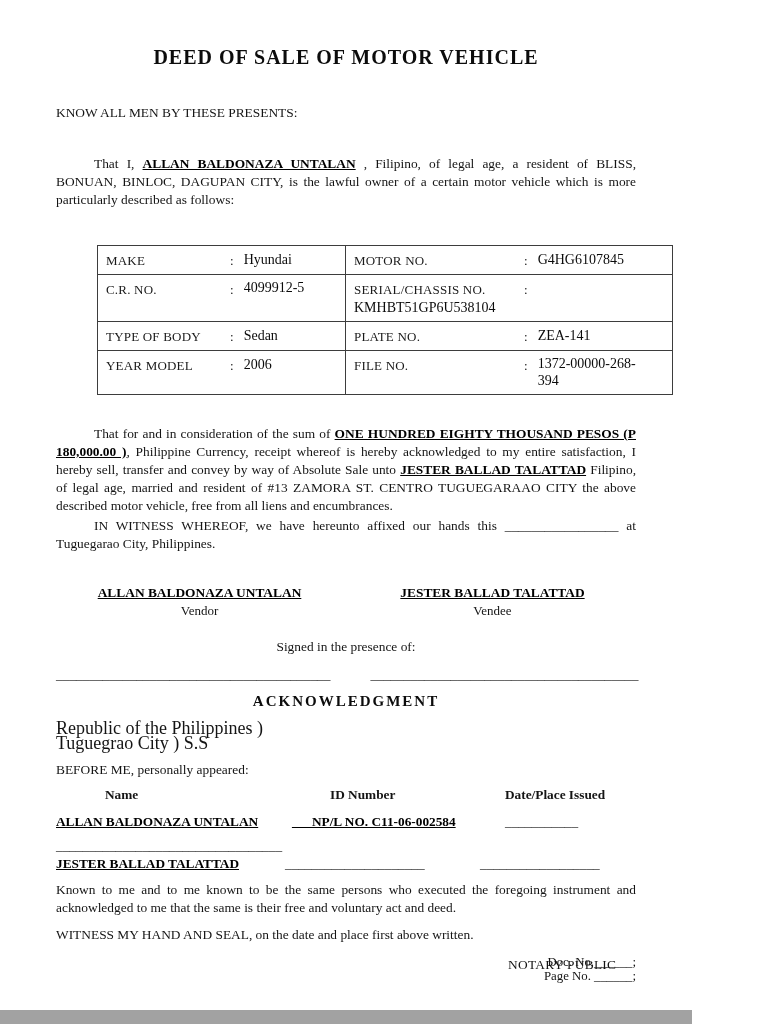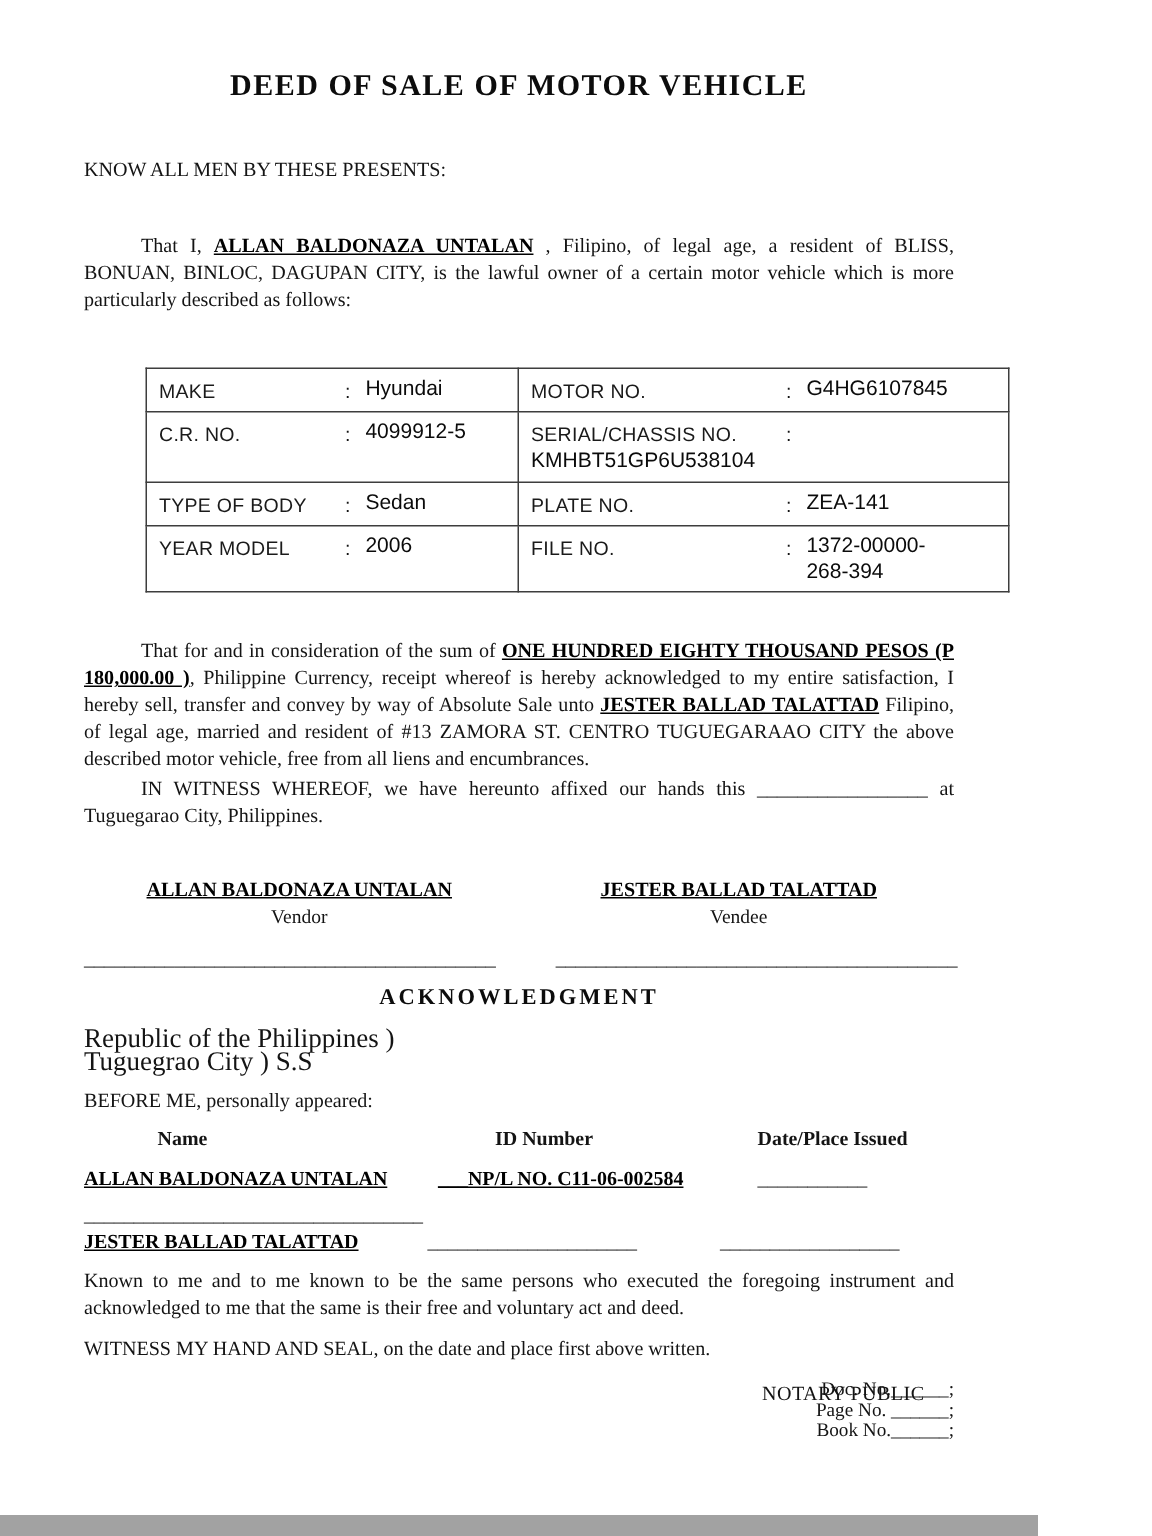--- a/index.html
+++ b/index.html
@@ -34,21 +34,21 @@
   .indent { text-indent: 38px; }
   .intro { margin-top: 34px; }
   .bold-u { font-weight: bold; text-decoration: underline; color: #000; }
 
   
   .table-wrap { margin-top: 36px; margin-left: 41px; }
   table.vtable {
     border-collapse: collapse;
     table-layout: fixed;
     width: 575px;
-    font-family: Liberation Sans, sans-serif;
+    font-family: Liberation Serif, serif;
   }
   table.vtable td {
     border: 1.5px solid #3d3d3d;
     vertical-align: top;
     padding: 4px 8px 5px 8px;
   }
   td.lcell { width: 248px; }
   td.rcell { width: 327px; }
   .lbl {
     display: inline-block;
@@ -178,20 +178,21 @@
       <div class="sig-col">
         <div class="sig-name">ALLAN BALDONAZA UNTALAN</div>
         <div class="sig-role">Vendor</div>
       </div>
       <div class="sig-col right">
         <div class="sig-name">JESTER BALLAD TALATTAD</div>
         <div class="sig-role">Vendee</div>
       </div>
     </div>
 
+    <div class="presence-label">Signed in the presence of:</div>
 
     <div class="wit-lines"><span>_________________________________________</span><span class="right-line">________________________________________</span></div>
 
     <div class="ack-heading">ACKNOWLEDGMENT</div>
 
     <div class="republic">
       <div>Republic of the Philippines )</div>
       <div>Tuguegrao City ) S.S</div>
     </div>
 
@@ -217,21 +218,20 @@
     </div>
 
     <p class="para known">Known to me and to me known to be the same persons who executed the foregoing instrument and acknowledged to me that the same is their free and voluntary act and deed.</p>
 
     <p class="para seal">WITNESS MY HAND AND SEAL, on the date and place first above written.</p>
 
     <div class="footer">
       <div class="doc-nums">
         <div>Doc. No.______;</div>
         <div>Page No. ______;</div>
-        <div>Book No.______;</div>
       </div>
       <span class="notary">NOTARY PUBLIC</span>
     </div>
 
   </div>
 
   <div class="page-edge"></div>
 </div>
 
 </body></html>

